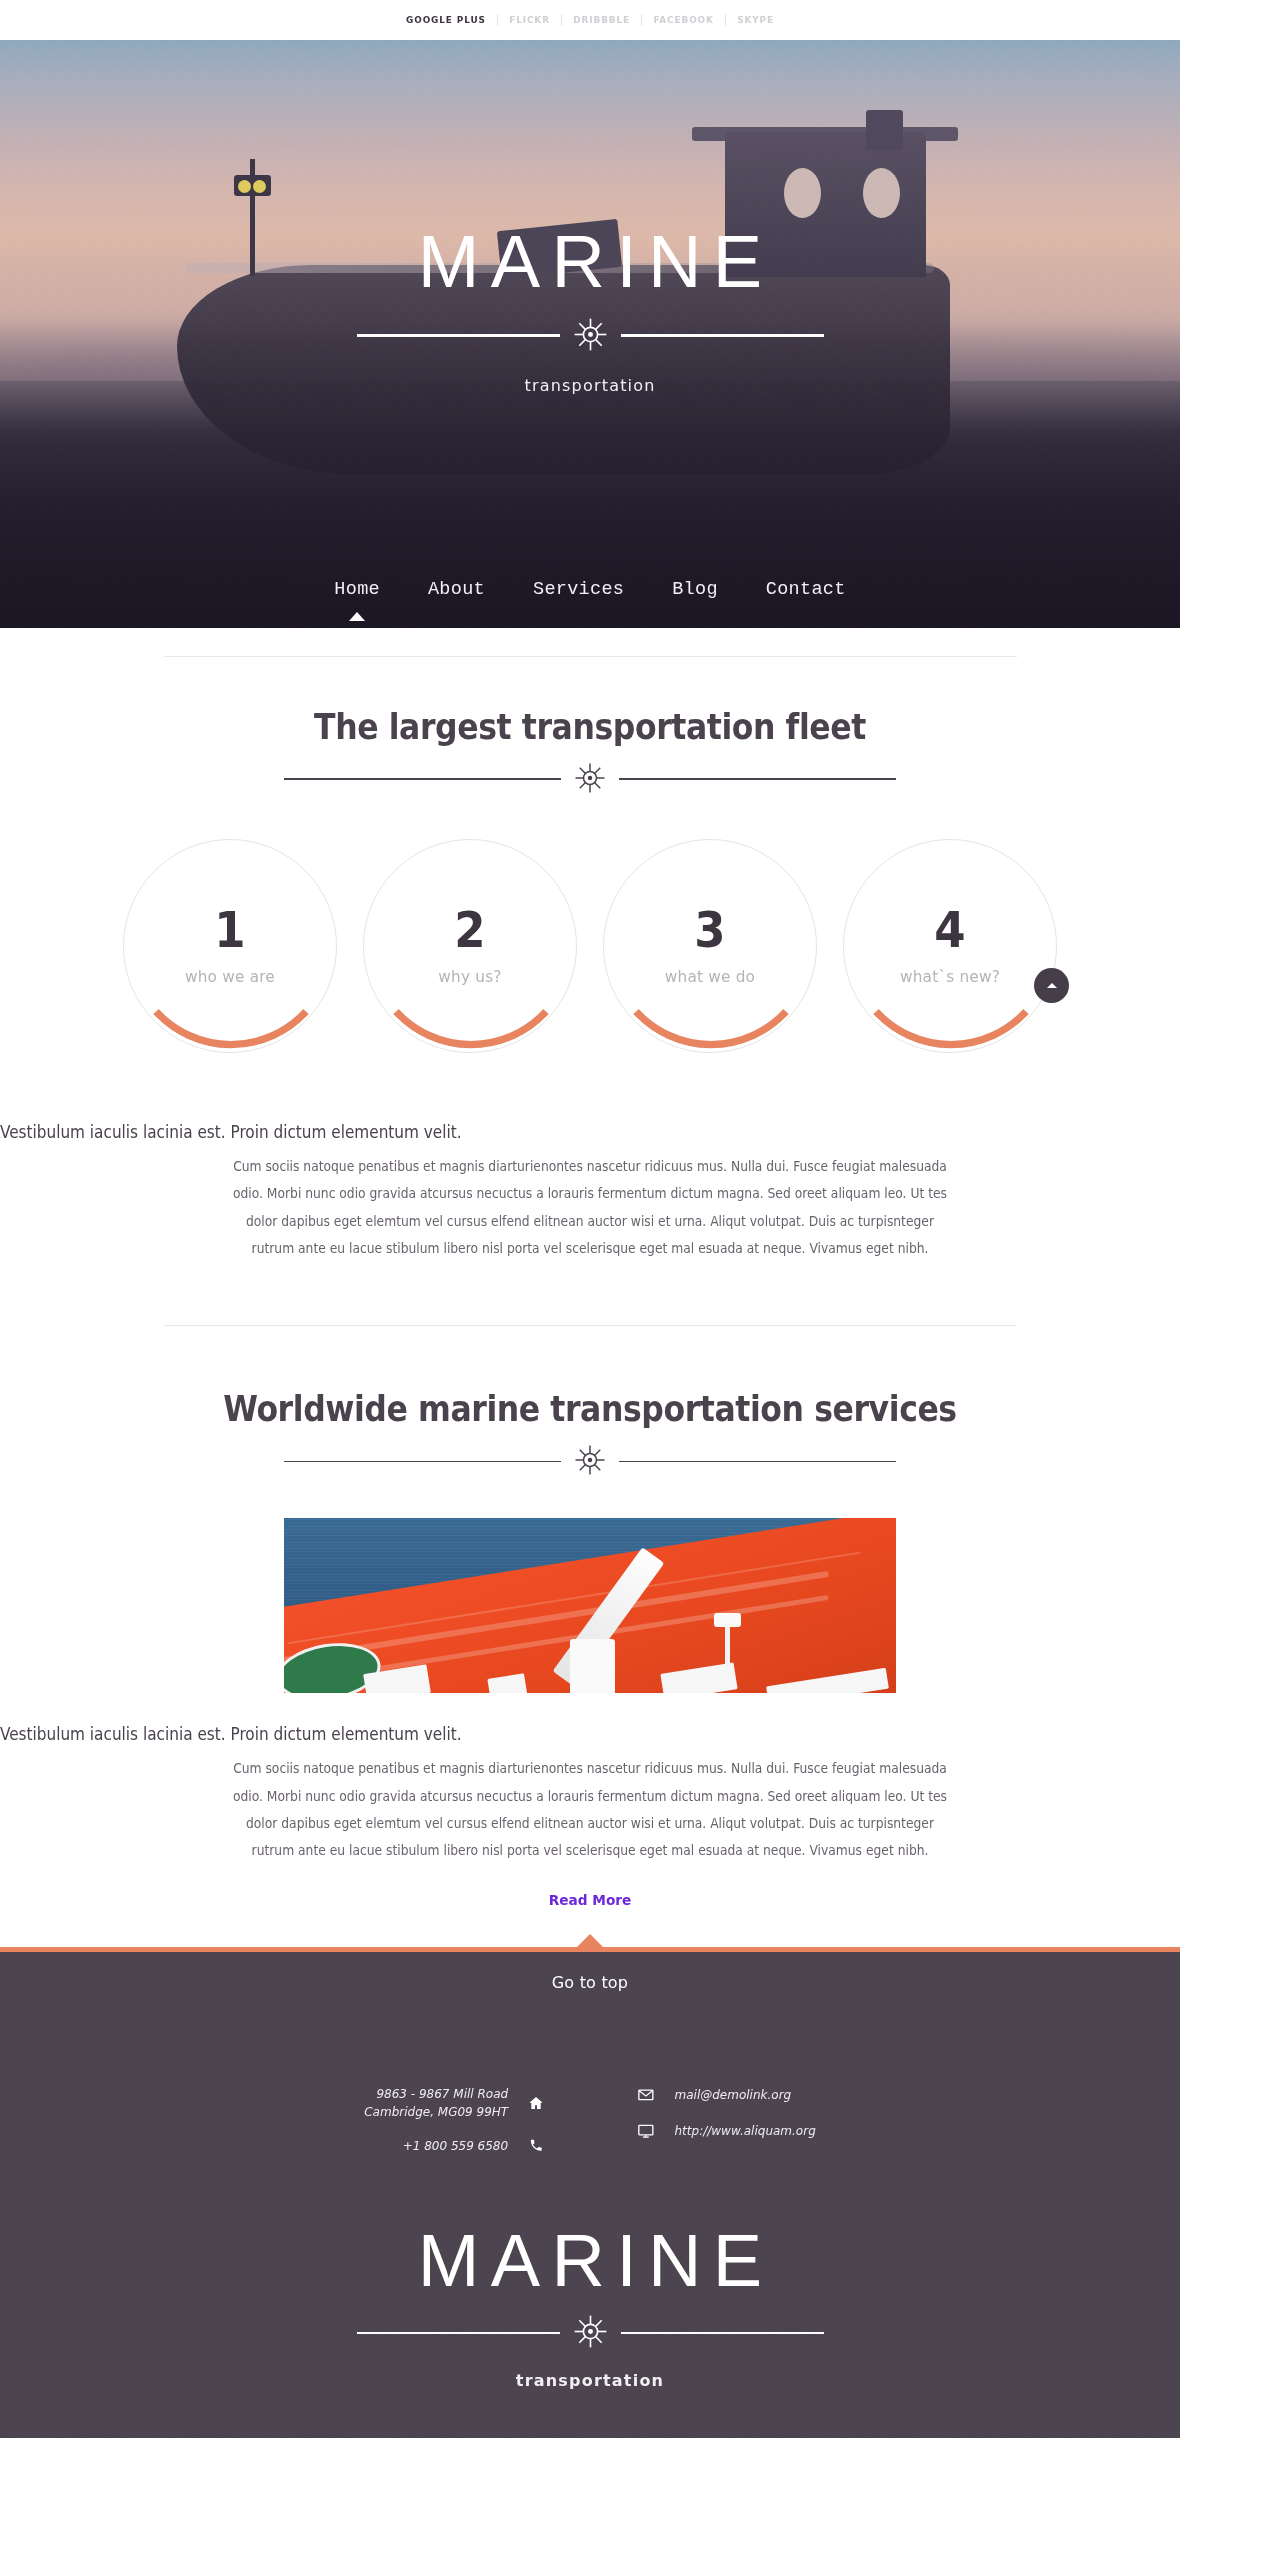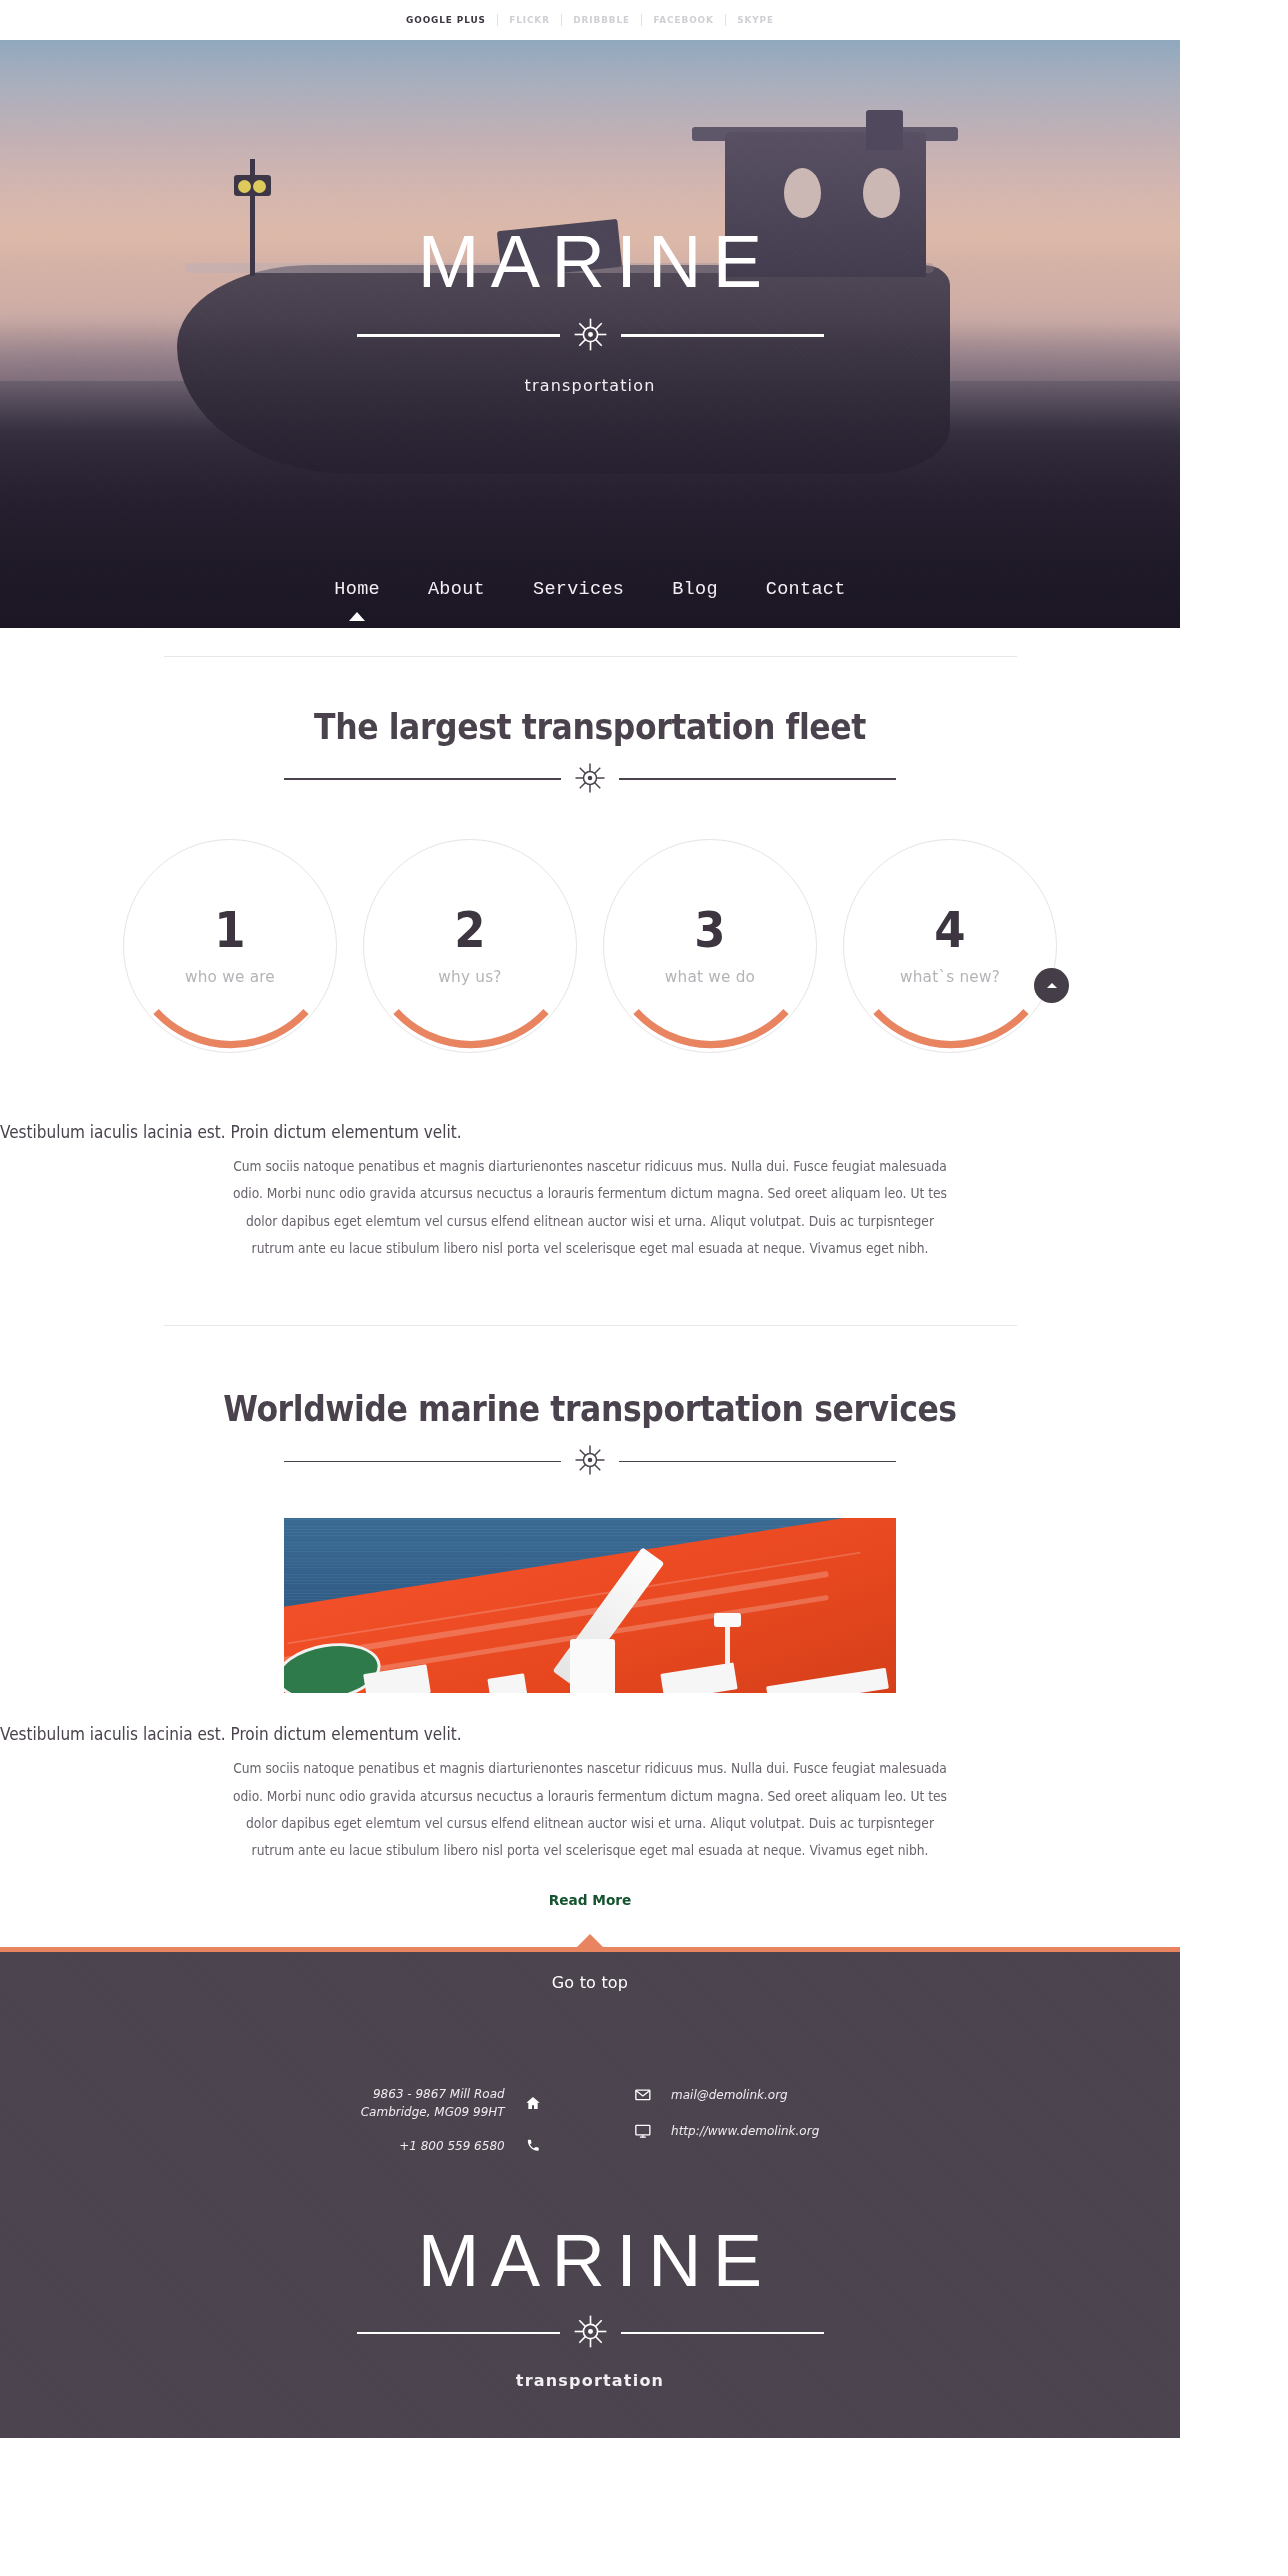--- a/index.html
+++ b/index.html
@@ -250,21 +250,21 @@
     position:absolute; background:rgba(255,255,255,.18); height:2.4px;
     transform:rotate(-9deg);
   }
   .sp-mast {
     position:absolute; left:441px; top:103px; width:4.8px; height:45px; background:#f3f3f3;
   }
   .sp-mast-top { position:absolute; left:430px; top:95px; width:27px; height:14.5px; background:#fafafa; border-radius:2.4px; }
 
   .readmore {
     display:block; text-align:center; margin-top:27px;
-    font-size:13.7px; font-weight:bold; color:#14532d; text-decoration:none;
+    font-size:13.7px; font-weight:bold; color:#6d28d9; text-decoration:none;
     font-family:"DejaVu Sans", sans-serif;
   }
 
   
   .footer-divider {
     position:relative; height:4.8px; background:#e8845f; margin-top:39px;
   }
   .footer-divider .notch {
     position:absolute; left:50%; top:-13px; transform:translateX(-50%);
     border-left:13.7px solid transparent; border-right:13.7px solid transparent;
@@ -544,21 +544,21 @@
           <a class="contact-text" href="#" style="text-decoration:none;color:#efecf0;">mail@demolink.org</a>
         </div>
         <div class="contact-row">
           <span class="c-icon">
             <svg width="17.7" height="17.7" viewBox="0 0 24 24" fill="none" stroke="#ffffff" stroke-width="1.8">
               <rect x="2.5" y="4.5" width="19" height="13" rx="1"></rect>
               <line x1="8" y1="20.5" x2="16" y2="20.5"></line>
               <line x1="12" y1="17.5" x2="12" y2="20.5"></line>
             </svg>
           </span>
-          <a class="contact-text" href="#" style="text-decoration:none;color:#efecf0;">http://www.demolink.org</a>
+          <a class="contact-text" href="#" style="text-decoration:none;color:#efecf0;">http://www.aliquam.org</a>
         </div>
       </div>
     </div>
 
     <div class="footer-brand">
       <div class="brand-title">MARINE</div>
       <div class="brand-rule">
         <span class="rule-line"></span>
         <span class="wheel-wrap">
           <svg width="35" height="35" viewBox="0 0 64 64">

